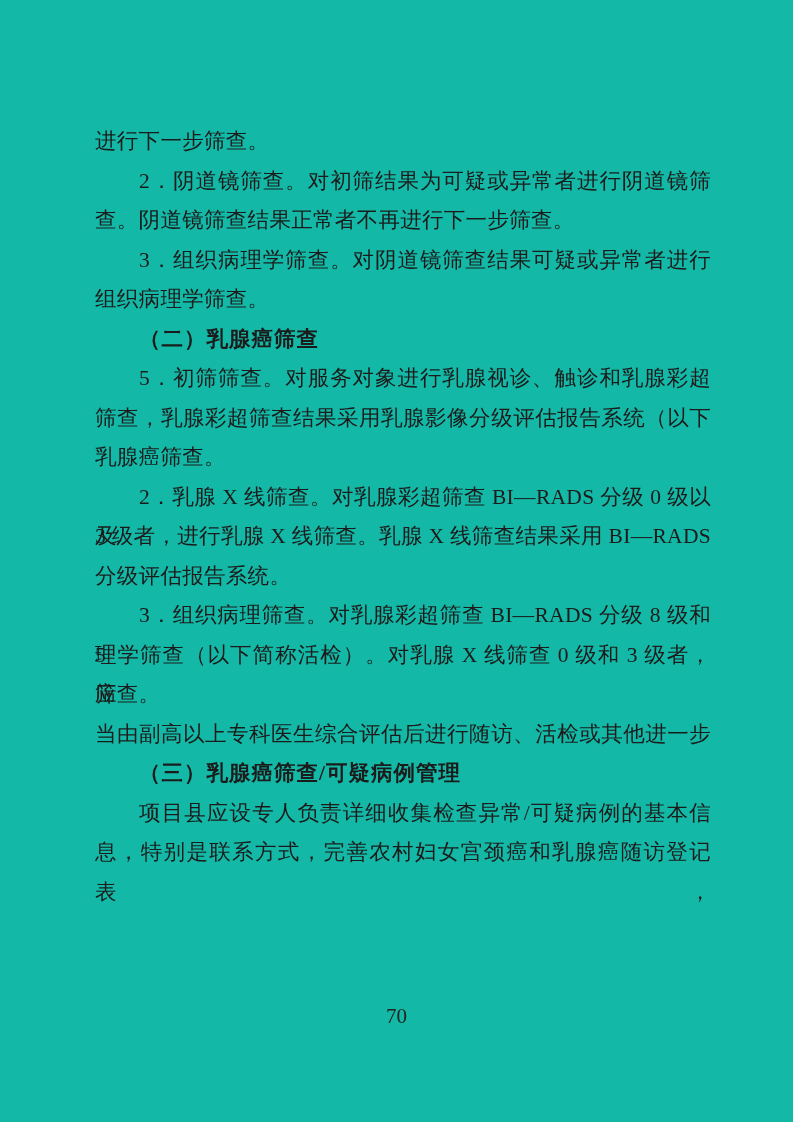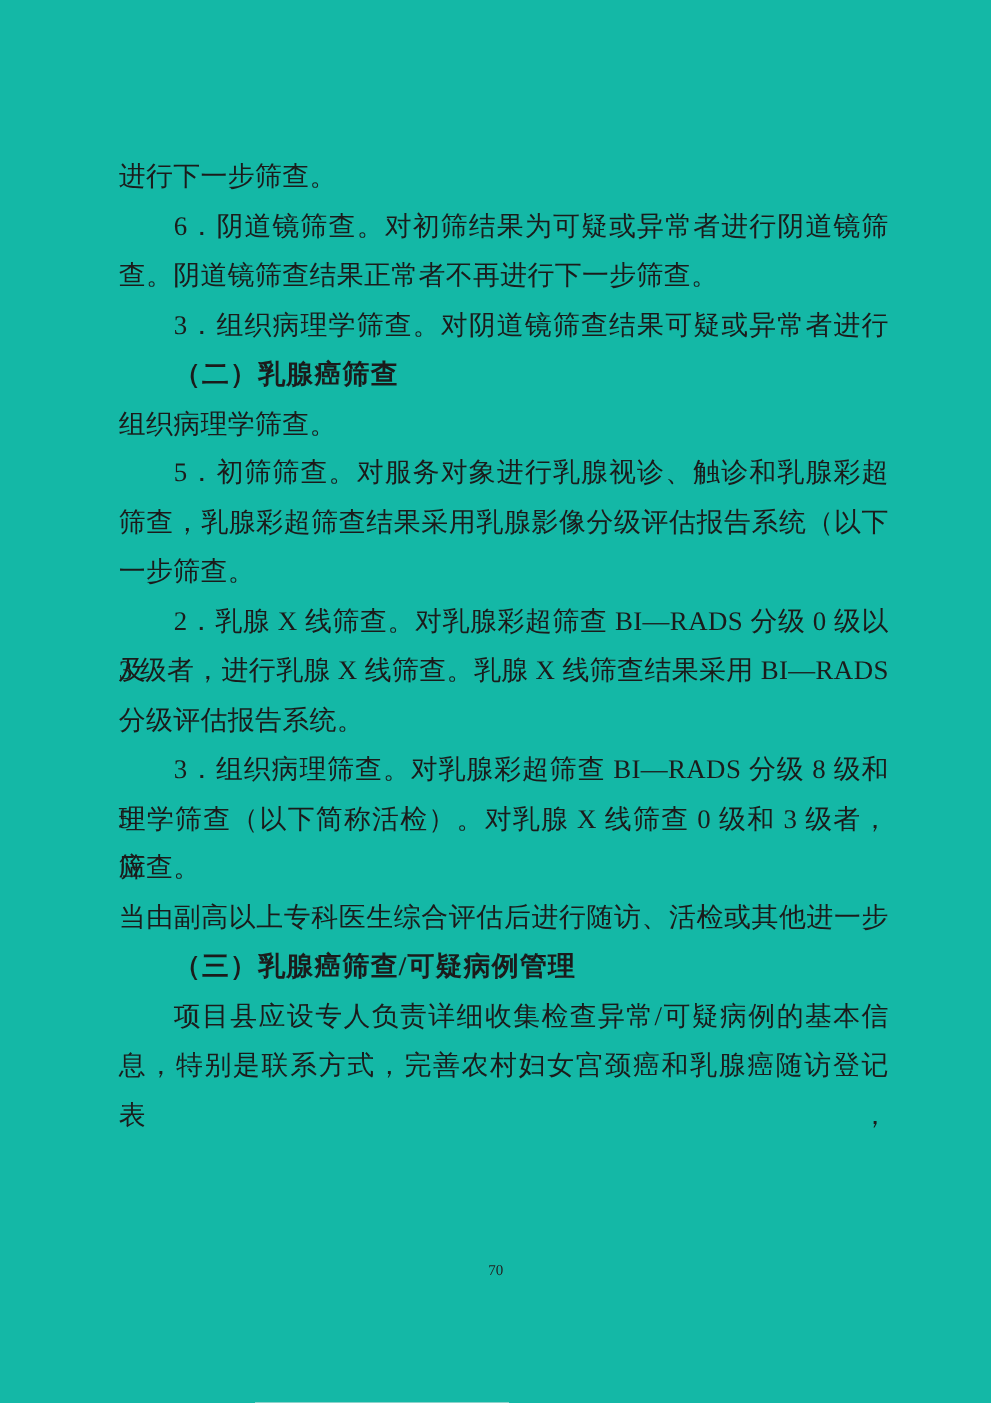--- a/index.html
+++ b/index.html
@@ -42,39 +42,39 @@
   .line.heading {
     font-weight: 700;
     letter-spacing: 1px;
   }
   .page-number {
     position: absolute;
     top: 1003px;
     left: 0;
     width: 100%;
     text-align: center;
-    font-size: 12px;
+    font-size: 21px;
     line-height: 26px;
     color: #222222;
   }
 </style>
 </head>
 <body>
 
 <div class="page">
   <div class="text-block">
     <div class="line">进行下一步筛查。</div>
-    <div class="line indent justify">6．阴道镜筛查。对初筛结果为可疑或异常者进行阴道镜筛</div>
+    <div class="line indent justify">2．阴道镜筛查。对初筛结果为可疑或异常者进行阴道镜筛</div>
     <div class="line">查。阴道镜筛查结果正常者不再进行下一步筛查。</div>
     <div class="line indent justify">3．组织病理学筛查。对阴道镜筛查结果可疑或异常者进行</div>
+    <div class="line">组织病理学筛查。</div>
     <div class="line indent heading">（二）乳腺癌筛查</div>
-    <div class="line">组织病理学筛查。</div>
     <div class="line indent justify">5．初筛筛查。对服务对象进行乳腺视诊、触诊和乳腺彩超</div>
     <div class="line justify">筛查，乳腺彩超筛查结果采用乳腺影像分级评估报告系统（以下</div>
-    <div class="line">一步筛查。</div>
+    <div class="line">乳腺癌筛查。</div>
     <div class="line indent justify">2．乳腺 X 线筛查。对乳腺彩超筛查 BI—RADS 分级 0 级以及</div>
     <div class="line justify">3 级者，进行乳腺 X 线筛查。乳腺 X 线筛查结果采用 BI—RADS</div>
     <div class="line">分级评估报告系统。</div>
     <div class="line indent justify">3．组织病理筛查。对乳腺彩超筛查 BI—RADS 分级 8 级和 5</div>
     <div class="line justify">理学筛查（以下简称活检）。对乳腺 X 线筛查 0 级和 3 级者，应</div>
     <div class="line">筛查。</div>
     <div class="line justify">当由副高以上专科医生综合评估后进行随访、活检或其他进一步</div>
     <div class="line indent heading">（三）乳腺癌筛查/可疑病例管理</div>
     <div class="line indent justify">项目县应设专人负责详细收集检查异常/可疑病例的基本信</div>
     <div class="line justify">息，特别是联系方式，完善农村妇女宫颈癌和乳腺癌随访登记表，</div>

